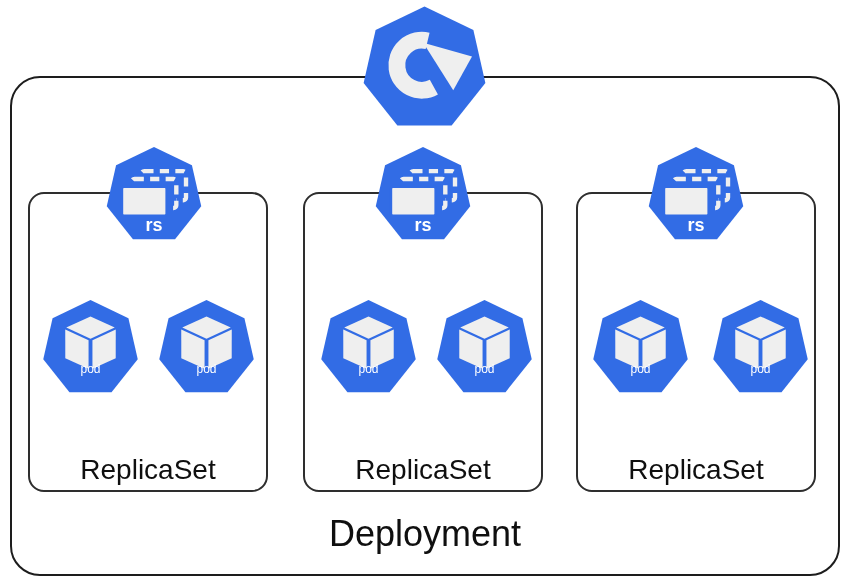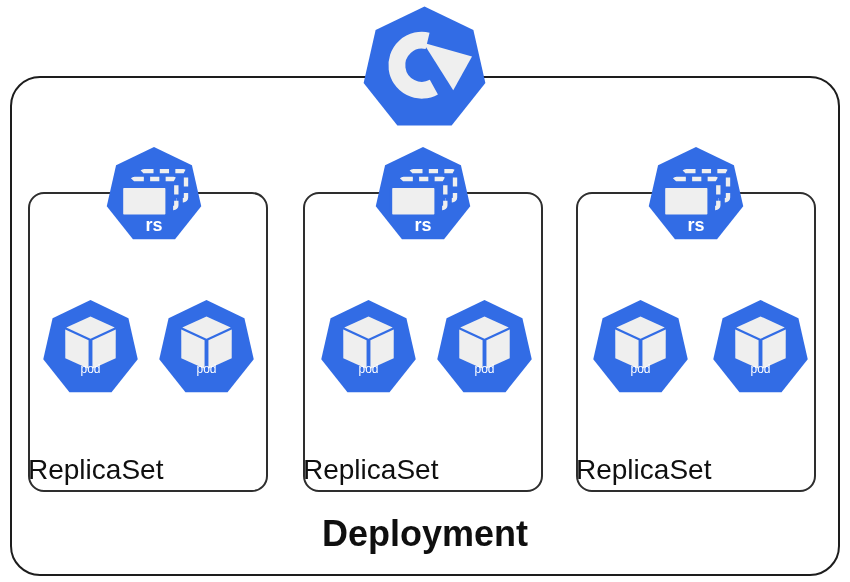--- a/index.html
+++ b/index.html
@@ -26,33 +26,33 @@
     width: 236px; height: 296px;
     border: 2px solid var(--inner-border, #2E2E2E);
     border-radius: 16px;
     z-index: 1;
     background: #ffffff;
   }
   .replicaset-label {
     position: absolute;
     top: 454px;
     width: 240px;
-    text-align: left;
+    text-align: center;
     font-size: 28px;
     line-height: 32px;
     color: var(--label-dark, #0F0F0F);
     z-index: 2;
   }
   .deployment-label {
     position: absolute;
     left: 10px; top: 514px;
     width: 830px;
     text-align: center;
     font-size: 36px;
-    font-weight: bold;
+    font-weight: normal;
     line-height: 40px;
     color: var(--label-dark, #0F0F0F);
     z-index: 2;
   }
   .icon { position: absolute; z-index: 3; }
   .icon svg { position: absolute; left: 0; top: 0; width: 100%; height: 100%; display: block; }
   .icon-label {
     position: absolute;
     left: 0; right: 0;
     text-align: center;

